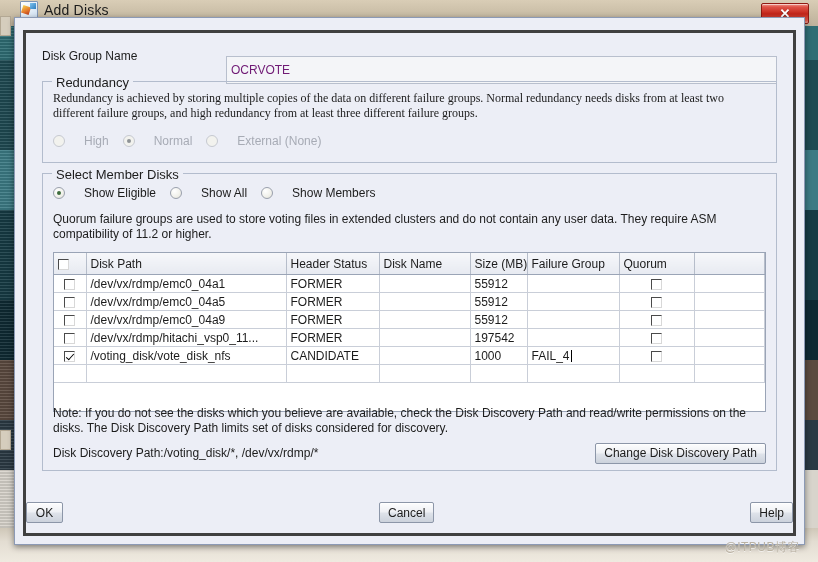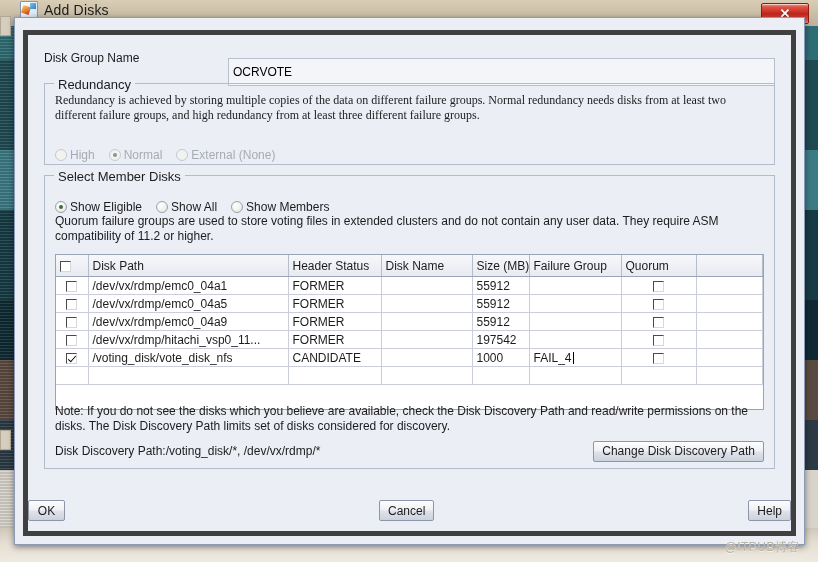--- a/index.html
+++ b/index.html
@@ -106,35 +106,35 @@
     display: flex; align-items: center; justify-content: center;
     color: #fff; font-size: 13px; font-weight: bold;
     text-shadow: 0 1px 1px rgba(0,0,0,.5);
     cursor: pointer;
   }
 
   .body {
     position: absolute;
     left: 8px; top: 12px; right: 8px; bottom: 8px;
     background: #eceef6;
-    border: 5px solid #404040;
+    border: 3px solid #404040;
     box-sizing: border-box;
   }
 
   
   .dg-row {
     position: absolute; left: 16px; top: 12px; right: 16px; height: 22px;
     display: flex; align-items: center;
   }
   .dg-label { width: 184px; color: #1c1c1c; font-size: 12px; }
   .dg-input {
     flex: 1 1 auto; height: 28px;
     background: #f4f5f8;
     border: 1px solid #b8bfcd;
-    color: #000000;
+    color: #701a75;
     font-family: "Liberation Sans", sans-serif;
     font-size: 12px;
     padding: 0 4px;
     box-sizing: border-box;
     outline: none;
     margin-top: 28px;
   }
 
   
   .groupbox {
@@ -156,22 +156,22 @@
   }
   #red-para { left: 10px; top: 9px; right: 10px; font-family: Liberation Serif, serif; }
 
   .radio-row {
     position: absolute; display: flex; align-items: center; gap: 14px;
   }
   #red-radios { left: 10px; top: 52px; }
   #member-radios { left: 10px; top: 12px; }
 
   .radio {
-    display: flex; align-items: center; gap: 3px;
-    font-size: 12px; color: #1c1c1c; cursor: pointer; margin-top: 12px;
+    display: flex; align-items: center; gap: 19px;
+    font-size: 12px; color: #1c1c1c; cursor: pointer;
   }
   .radio.disabled { color: #a7abb5; cursor: default; }
   .dot {
     width: 12px; height: 12px; border-radius: 50%;
     background: radial-gradient(circle at 35% 30%, #ffffff 0%, #f0f0ea 60%, #dedcd2 100%);
     border: 1px solid #9aa0ad;
     position: relative; flex: 0 0 auto;
     box-sizing: border-box;
   }
   .radio.disabled .dot { border-color: #c6c9d0; background: #f2f2ee; }

